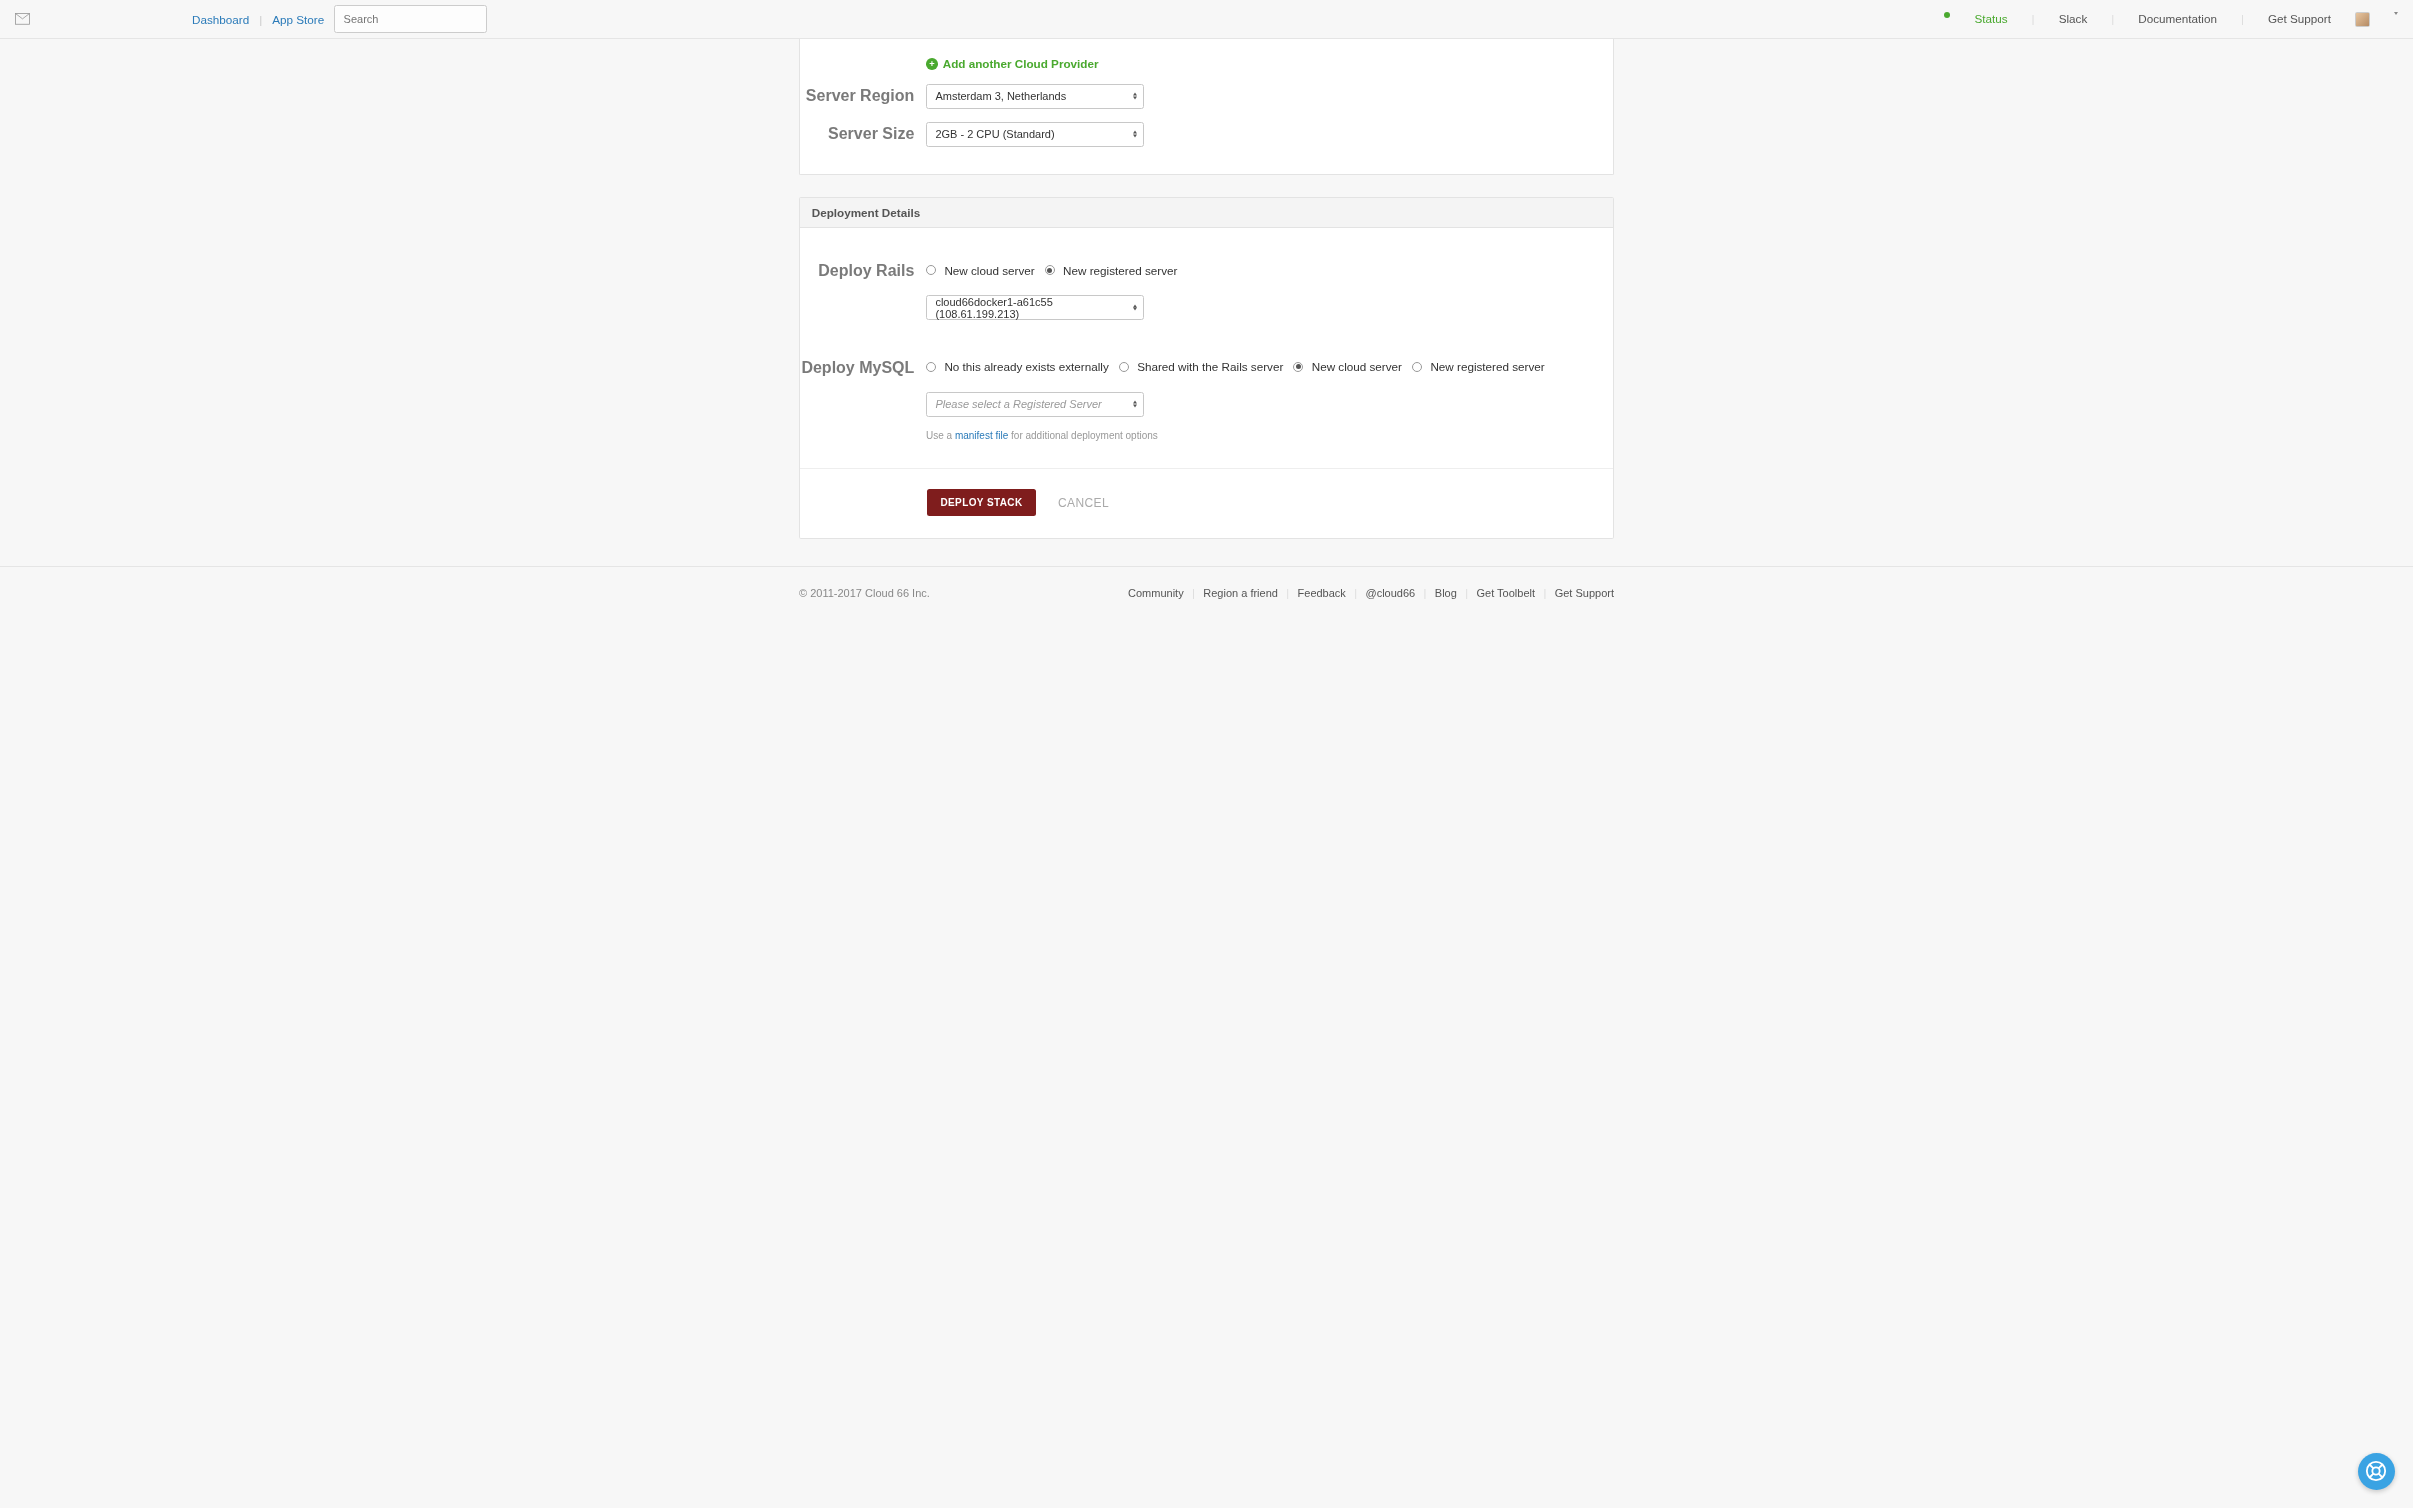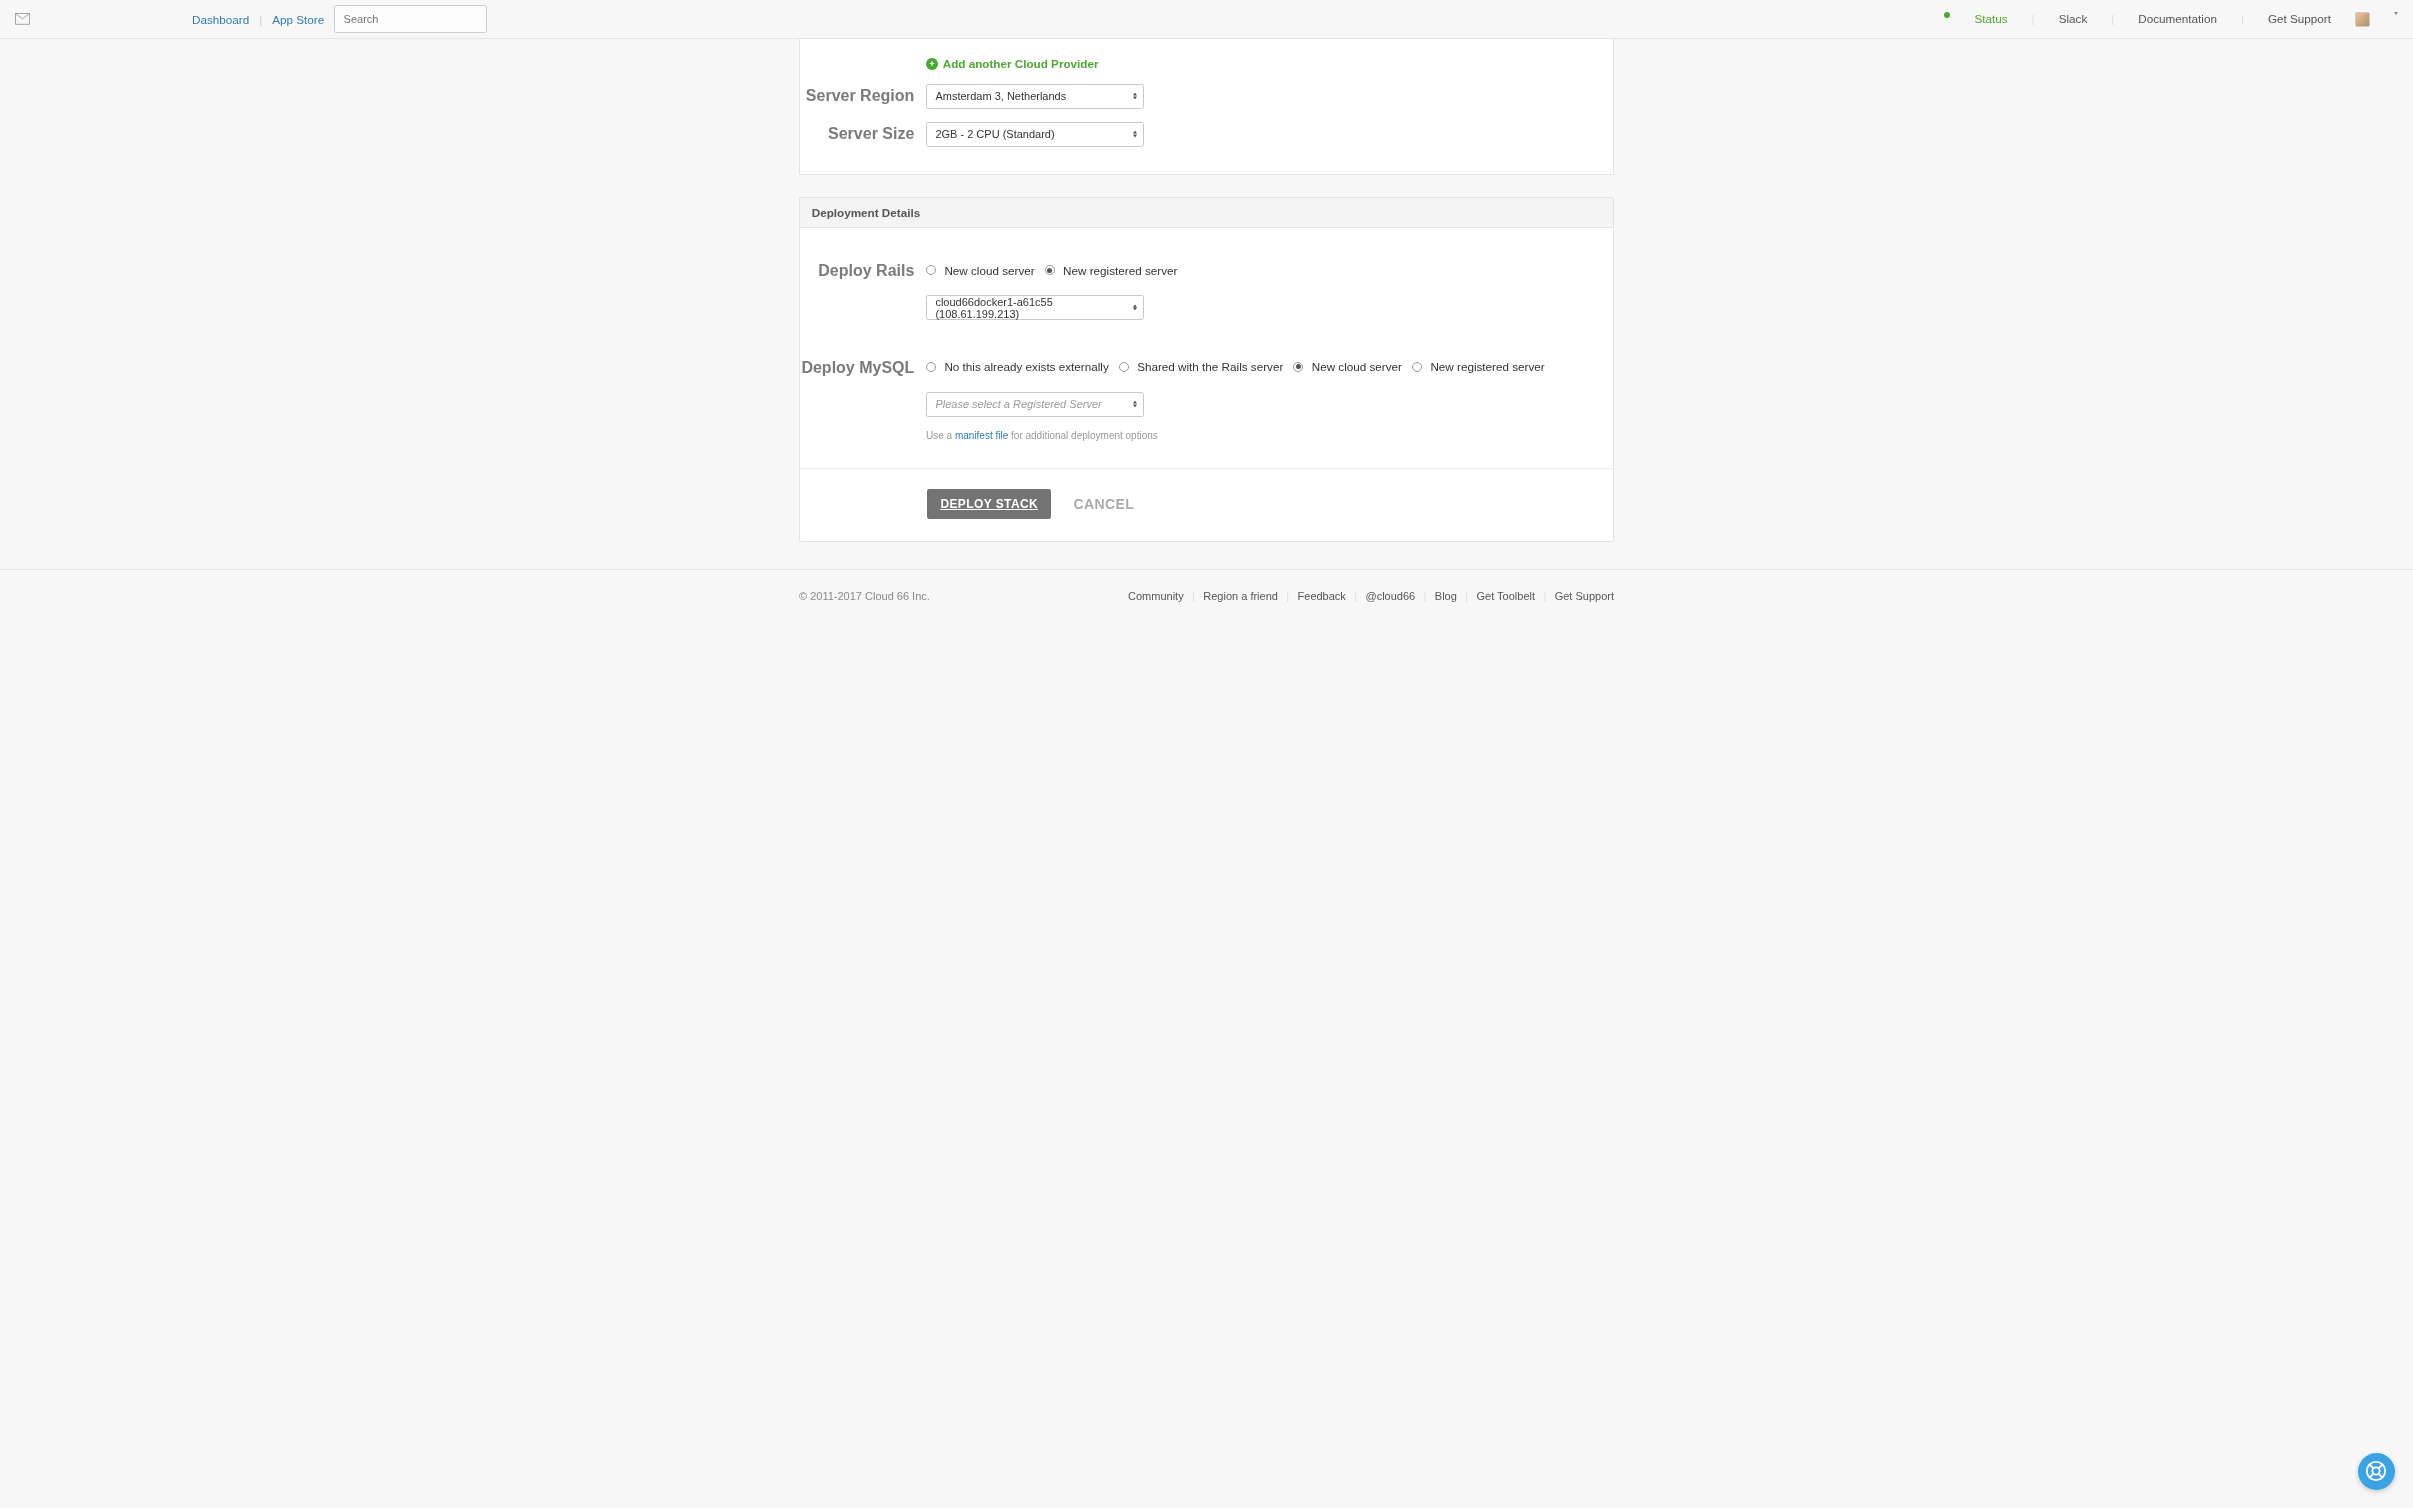--- a/index.html
+++ b/index.html
@@ -126,24 +126,24 @@
 .radio-item { display:flex; align-items:center; gap:8.4px; cursor:pointer; }
 .radio {
   width: 10px; height:10px; border-radius:50%; border:0.8px solid #999; background:#fff; display:inline-flex; align-items:center; justify-content:center;
 }
 .radio.checked::after { content:""; width:5px; height:5px; border-radius:50%; background:#555;}
 .radio-label { color:#333; }
 .hint { color:#999; font-size:10px; }
 .hint a { color:#2b7bb9; text-decoration:none; }
 .actions { display:flex; align-items:center; gap:22px; padding: 20px 0 22px 127px;}
 .btn-primary {
-  background:#737373; color:#fff; border:none; border-radius:2.5px;
-  padding: 8.4px 13.4px; font-weight:700; letter-spacing:0.4px; font-size:12px; cursor:pointer;text-decoration:underline;
-}
-.btn-cancel { color:#aaa; font-weight:700; letter-spacing:0.4px; font-size:14px; cursor:pointer;text-align:right;}
+  background:#7f1d1d; color:#fff; border:none; border-radius:2.5px;
+  padding: 8.4px 13.4px; font-weight:700; letter-spacing:0.4px; font-size:10px; cursor:pointer;
+}
+.btn-cancel { color:#aaa; font-weight:400; letter-spacing:0.4px; font-size:12px; cursor:pointer;text-align:right;}
 .footer {
   border-top:0.8px solid #e5e5e5; margin-top:27px; padding: 20px 0;
 }
 .footer-inner { width:815px; margin:0 auto; display:flex; align-items:center; }
 .copyright { color:#888; font-size:11px; }
 .footer-links { margin-left:auto; display:flex; gap:8.4px; color:#555; font-size:11px;}
 .footer-links span { cursor:pointer; }
 .help-fab {
   position:fixed; right:18.4px; bottom:18.4px;
   width:37px; height:37px; border-radius:50%; background:#3aa3e3;

